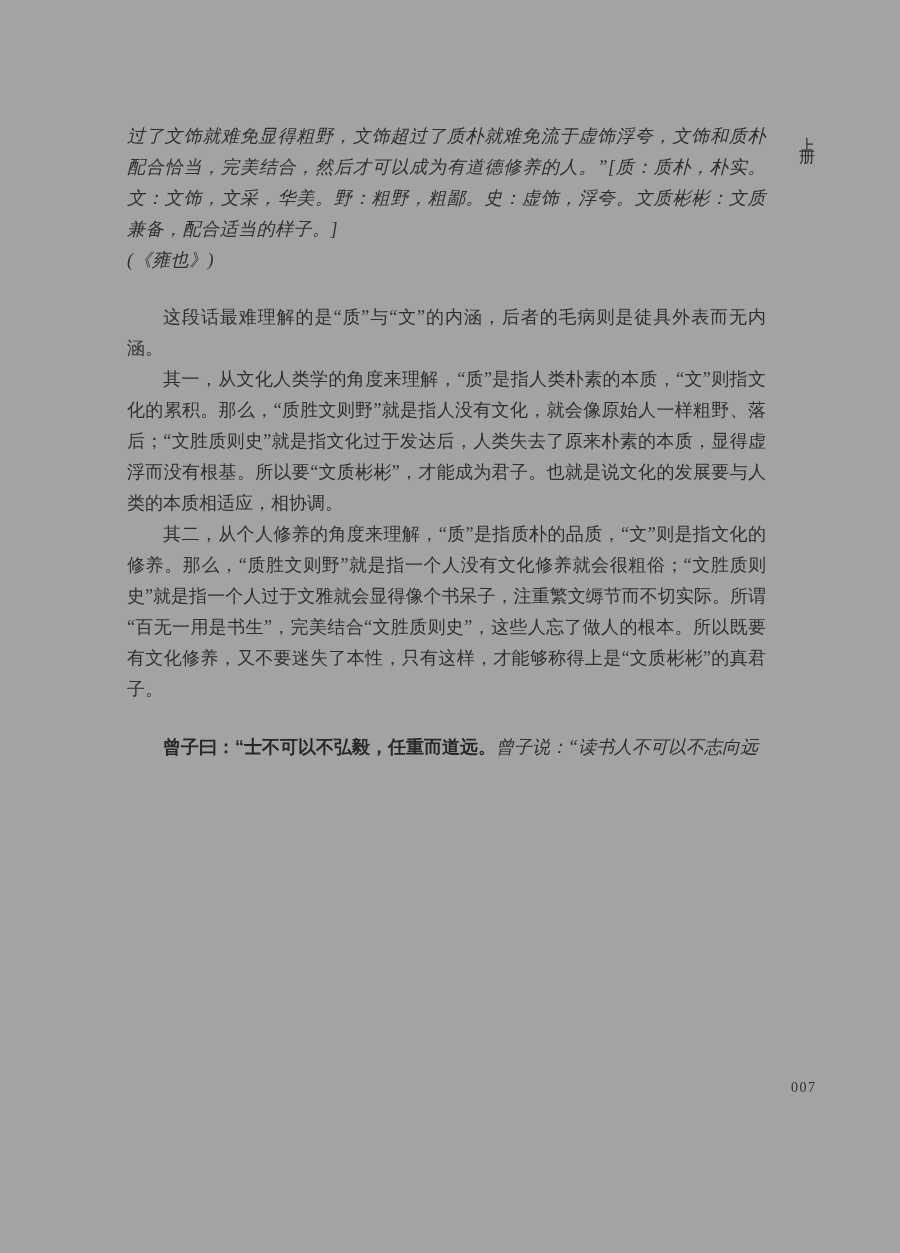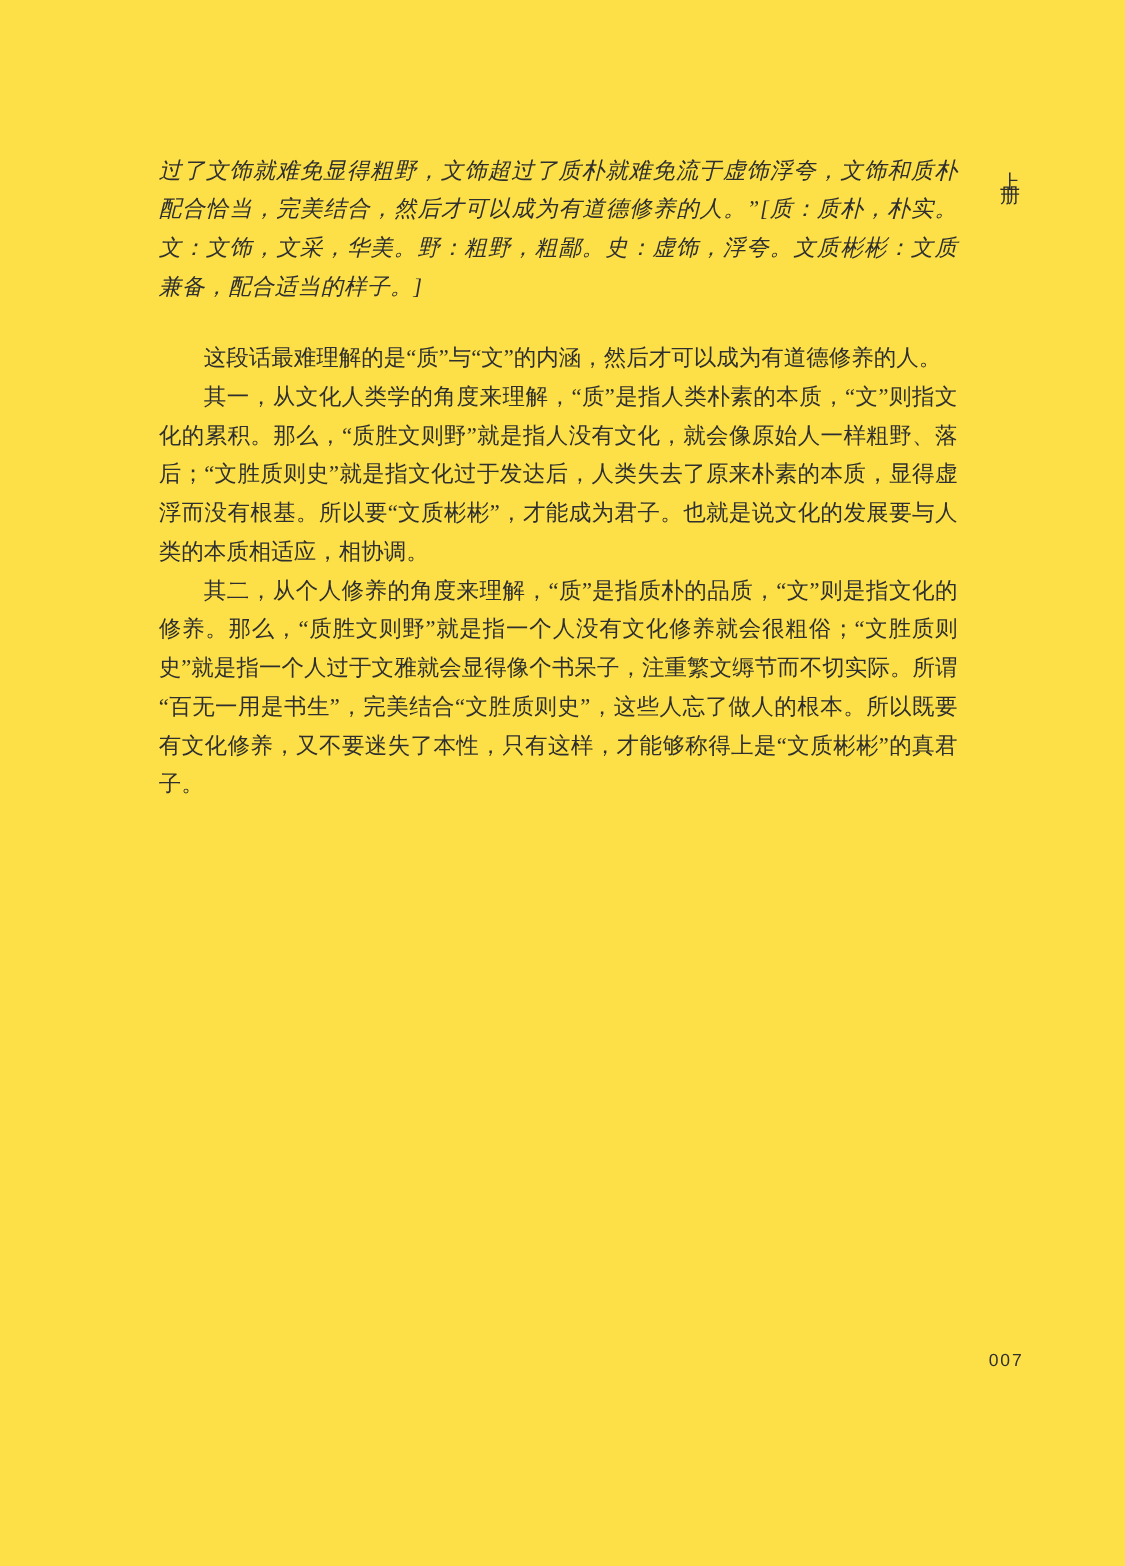--- a/index.html
+++ b/index.html
@@ -13,21 +13,21 @@
     height: 1253px;
     position: relative;
     overflow: hidden;
     font-family: "Liberation Serif", serif;
     color: #2f2f2f;
     -webkit-font-smoothing: antialiased;
   }
   .page {
     position: absolute;
     inset: 0;
-    background: #fde047;
+    background: #a3a3a3;
   }
   .text-column {
     position: absolute;
     left: 127px;
     top: 121px;
     width: 639px;
   }
   
   .kaiti {
     font-style: italic;
@@ -83,43 +83,45 @@
     text-orientation: upright;
     font-family: "Liberation Sans", sans-serif;
     font-size: 16px;
     letter-spacing: 12px;
     color: #2f2f2f;
   }
   .page-number {
     position: absolute;
     left: 791px;
     top: 1080px;
-    font-family: Liberation Sans, sans-serif;
+    font-family: Liberation Serif, serif;
     font-size: 14px;
     letter-spacing: 1.5px;
     color: #2f2f2f;
   }
 </style>
 </head>
 <body>
 
 <div class="page">
 
   <div class="text-column">
 
     <div class="translation-block">
       <p class="kaiti">过了文饰就难免显得粗野，文饰超过了质朴就难免流于虚饰浮夸，文饰和质朴配合恰当，完美结合，然后才可以成为有道德修养的人。”[质：质朴，朴实。文：文饰，文采，华美。野：粗野，粗鄙。史：虚饰，浮夸。文质彬彬：文质兼备，配合适当的样子。]</p>
+      <p class="attribution kaiti">(《雍也》)</p>
     </div>
 
     <div class="commentary">
-      <p>这段话最难理解的是“质”与“文”的内涵，然后才可以成为有道德修养的人。</p>
+      <p>这段话最难理解的是“质”与“文”的内涵，后者的毛病则是徒具外表而无内涵。</p>
       <p>其一，从文化人类学的角度来理解，“质”是指人类朴素的本质，“文”则指文化的累积。那么，“质胜文则野”就是指人没有文化，就会像原始人一样粗野、落后；“文胜质则史”就是指文化过于发达后，人类失去了原来朴素的本质，显得虚浮而没有根基。所以要“文质彬彬”，才能成为君子。也就是说文化的发展要与人类的本质相适应，相协调。</p>
       <p>其二，从个人修养的角度来理解，“质”是指质朴的品质，“文”则是指文化的修养。那么，“质胜文则野”就是指一个人没有文化修养就会很粗俗；“文胜质则史”就是指一个人过于文雅就会显得像个书呆子，注重繁文缛节而不切实际。所谓“百无一用是书生”，完美结合“文胜质则史”，这些人忘了做人的根本。所以既要有文化修养，又不要迷失了本性，只有这样，才能够称得上是“文质彬彬”的真君子。</p>
     </div>
 
+    <p class="next-entry"><span class="original">曾子曰：“士不可以不弘毅，任重而道远。</span><span class="trans">曾子说：“读书人不可以不志向远</span></p>
 
   </div>
 
   <div class="volume-marker">上册</div>
 
   <div class="page-number">007</div>
 
 </div>
 
 </body></html>

